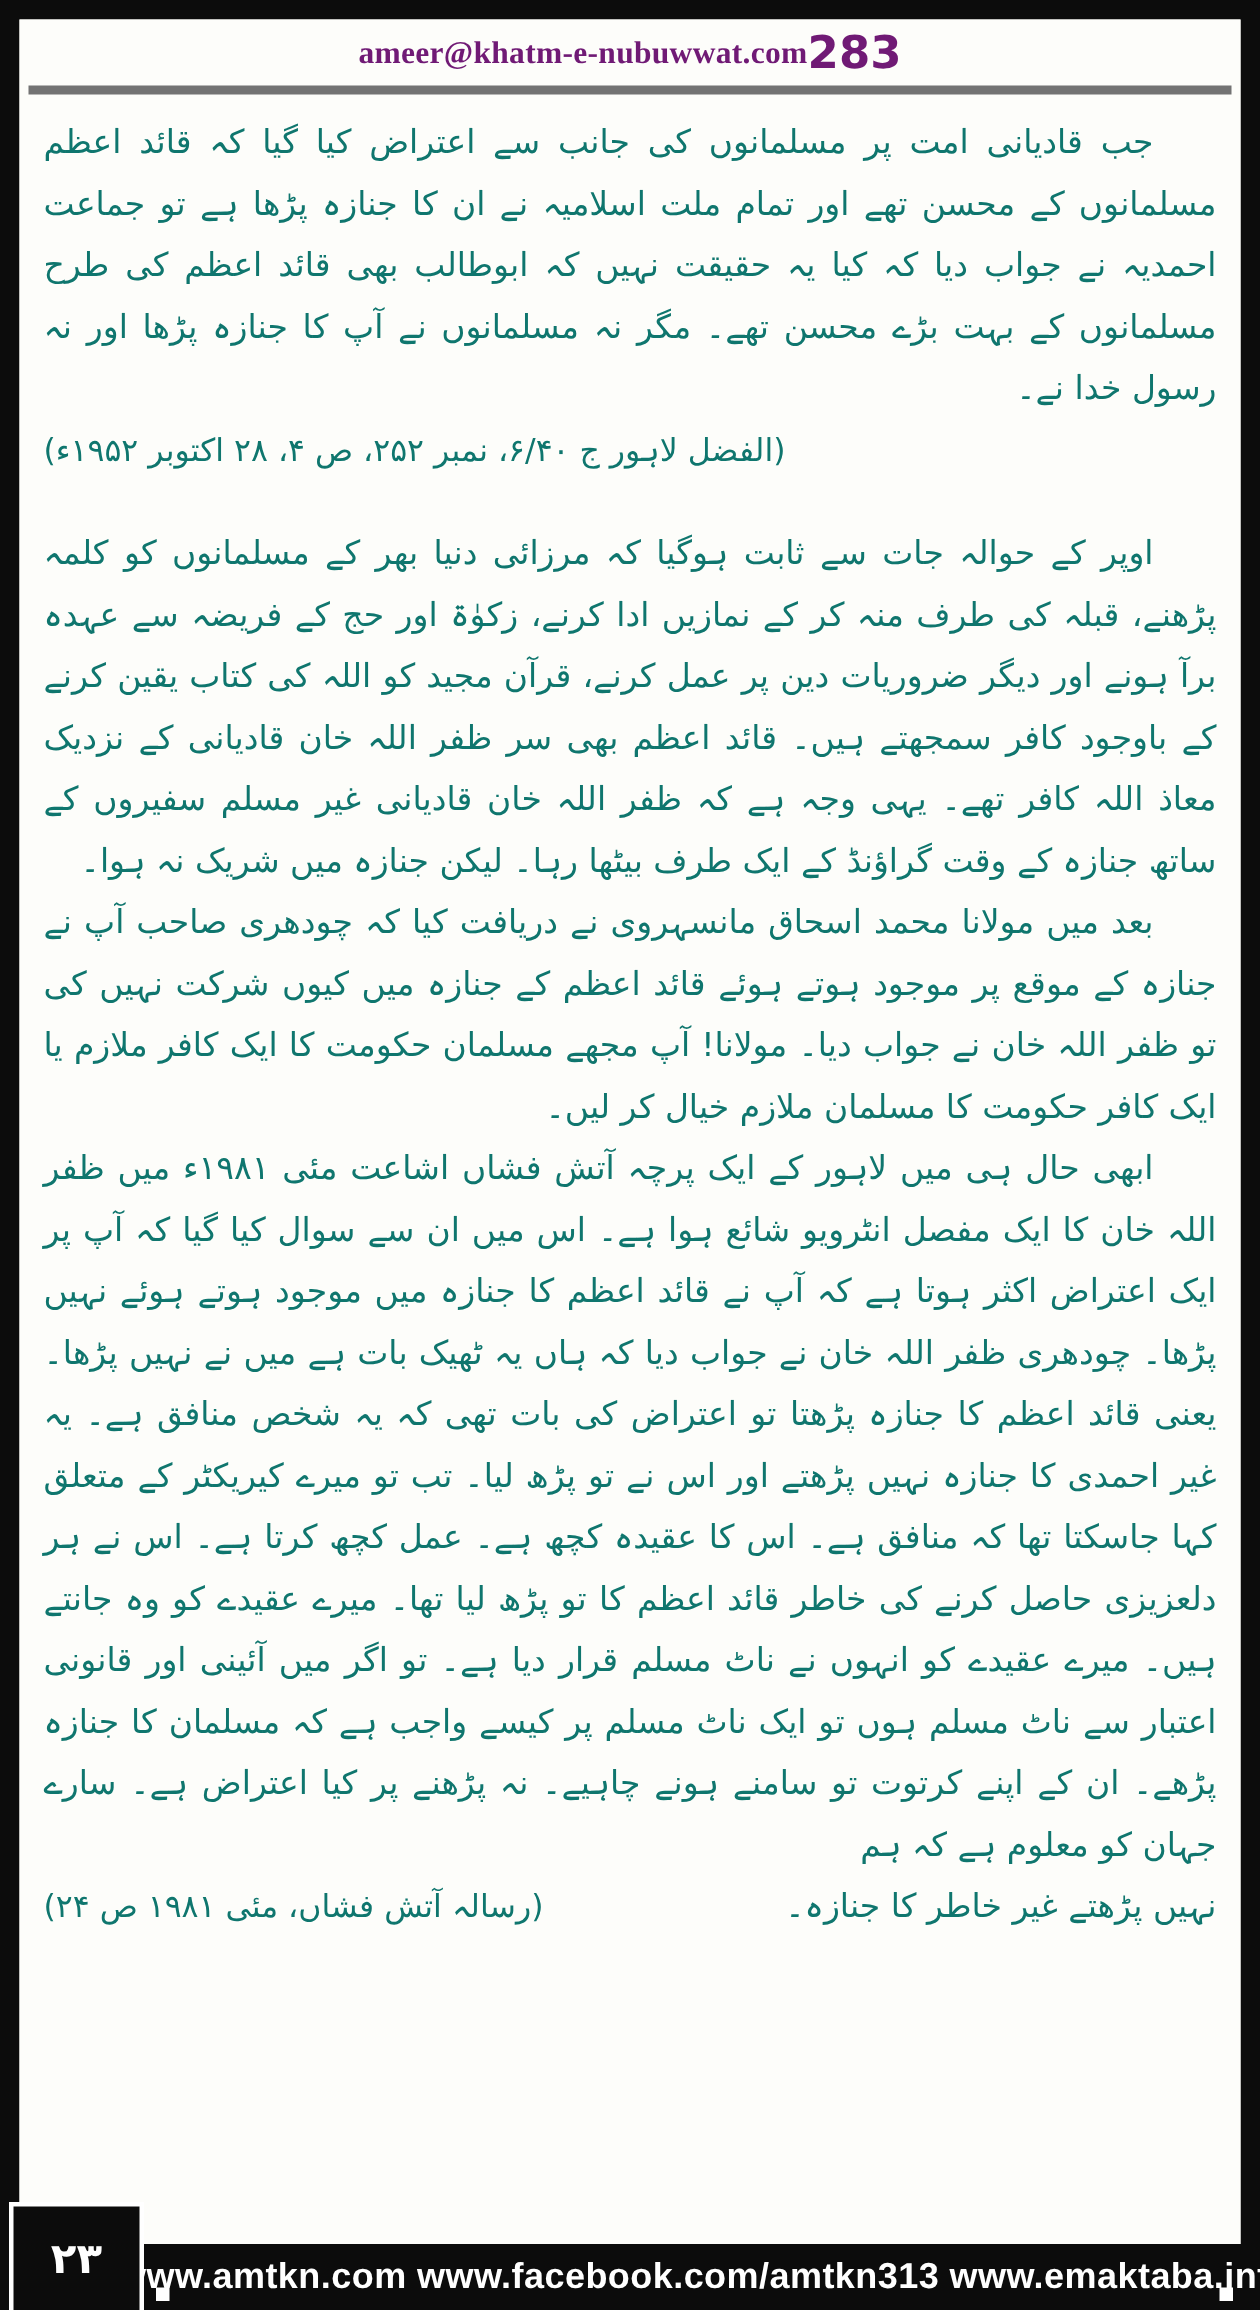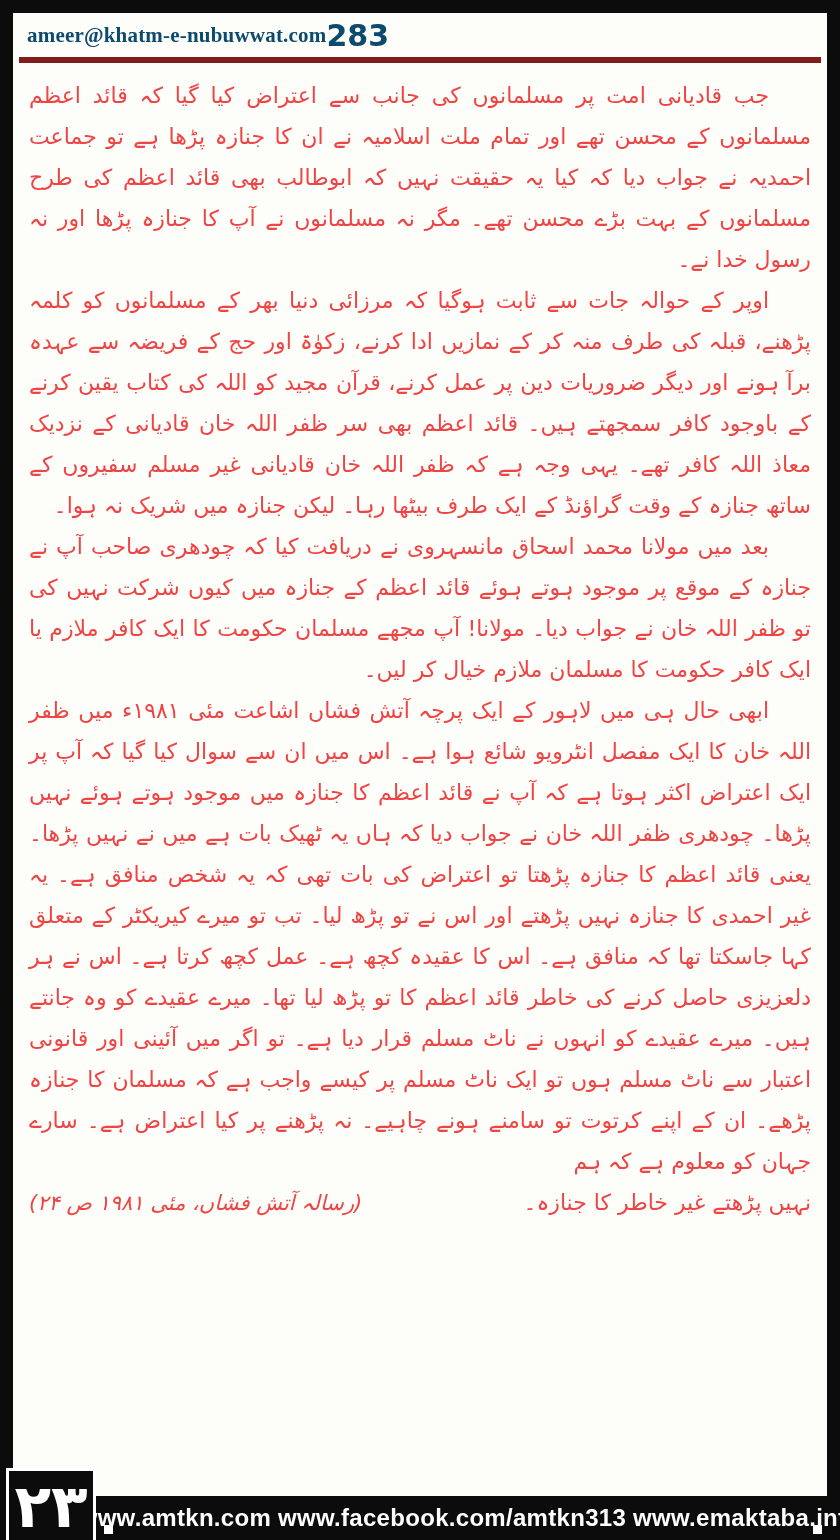--- a/index.html
+++ b/index.html
@@ -21,26 +21,26 @@
 
   .content {
     position:absolute;
     top:13px; left:13px; right:13px; bottom:44px;
     background:#fdfdfa;
     padding:0 6px;
   }
 
   header {
     display:flex;
-    justify-content:flex-start;
+    justify-content:center;
     align-items:center;
     height:50px;
     padding:0 8px;
-    border-bottom:6px solid #7f1d1d;
-    color:#0c4a6e;
+    border-bottom:6px solid #737373;
+    color:#701a75;
   }
   .hdr-email {
     font-family:"Liberation Serif", serif;
     font-weight:bold;
     font-size:21px;
     letter-spacing:0.2px;
   }
   .hdr-pagenum {
     font-size:30px;
     font-weight:bold;
@@ -48,39 +48,38 @@
   }
   .hdr-title {
     font-size:20px;
     font-weight:bold;
     direction:rtl;
   }
 
   main {
     direction:rtl;
     text-align:justify;
-    color:#ef4444;
+    color:#0f766e;
     font-size:22px;
     line-height:41px;
     padding:12px 10px 0 10px;
   }
   .para { text-indent:42px; }
   .citation {
     text-align:left;
     font-size:21px;
     margin-bottom:28px;
   }
   .last-line {
     display:flex;
     justify-content:space-between;
     align-items:baseline;
   }
   .last-line .citation2 {
     font-size:21px;
-    font-style:italic;
   }
 
   footer {
     position:absolute;
     left:0; right:0; bottom:0;
     height:44px;
     background:#0c0c0c;
     display:flex;
     align-items:center;
     justify-content:center;
@@ -98,21 +97,21 @@
     position:absolute;
     left:6px; bottom:0;
     width:90px; height:72px;
     background:#0c0c0c;
     border:3px solid #ffffff;
     border-bottom:none;
     color:#ffffff;
     display:flex;
     align-items:center;
     justify-content:center;
-    font-size:60px;
+    font-size:28px;
     font-weight:bold;
     z-index:3;
     direction:rtl;
   }
   .notch {
     position:absolute;
     width:9px; height:9px;
     background:#ffffff;
     bottom:6px;
     z-index:2;
@@ -131,20 +130,21 @@
 
   <div class="content">
 
     <header>
       <span class="hdr-email">ameer@khatm-e-nubuwwat.com</span>
       <span class="hdr-pagenum">283</span>
     </header>
 
     <main dir="rtl">
       <p class="para">جب قادیانی امت پر مسلمانوں کی جانب سے اعتراض کیا گیا کہ قائد اعظم مسلمانوں کے محسن تھے اور تمام ملت اسلامیہ نے ان کا جنازہ پڑھا ہے تو جماعت احمدیہ نے جواب دیا کہ کیا یہ حقیقت نہیں کہ ابوطالب بھی قائد اعظم کی طرح مسلمانوں کے بہت بڑے محسن تھے۔ مگر نہ مسلمانوں نے آپ کا جنازہ پڑھا اور نہ رسول خدا نے۔</p>
+      <p class="citation">(الفضل لاہور ج ۶/۴۰، نمبر ۲۵۲، ص ۴، ۲۸ اکتوبر ۱۹۵۲ء)</p>
       <p class="para">اوپر کے حوالہ جات سے ثابت ہوگیا کہ مرزائی دنیا بھر کے مسلمانوں کو کلمہ پڑھنے، قبلہ کی طرف منہ کر کے نمازیں ادا کرنے، زکوٰۃ اور حج کے فریضہ سے عہدہ برآ ہونے اور دیگر ضروریات دین پر عمل کرنے، قرآن مجید کو اللہ کی کتاب یقین کرنے کے باوجود کافر سمجھتے ہیں۔ قائد اعظم بھی سر ظفر اللہ خان قادیانی کے نزدیک معاذ اللہ کافر تھے۔ یہی وجہ ہے کہ ظفر اللہ خان قادیانی غیر مسلم سفیروں کے ساتھ جنازہ کے وقت گراؤنڈ کے ایک طرف بیٹھا رہا۔ لیکن جنازہ میں شریک نہ ہوا۔</p>
       <p class="para">بعد میں مولانا محمد اسحاق مانسہروی نے دریافت کیا کہ چودھری صاحب آپ نے جنازہ کے موقع پر موجود ہوتے ہوئے قائد اعظم کے جنازہ میں کیوں شرکت نہیں کی تو ظفر اللہ خان نے جواب دیا۔ مولانا! آپ مجھے مسلمان حکومت کا ایک کافر ملازم یا ایک کافر حکومت کا مسلمان ملازم خیال کر لیں۔</p>
       <p class="para">ابھی حال ہی میں لاہور کے ایک پرچہ آتش فشاں اشاعت مئی ۱۹۸۱ء میں ظفر اللہ خان کا ایک مفصل انٹرویو شائع ہوا ہے۔ اس میں ان سے سوال کیا گیا کہ آپ پر ایک اعتراض اکثر ہوتا ہے کہ آپ نے قائد اعظم کا جنازہ میں موجود ہوتے ہوئے نہیں پڑھا۔ چودھری ظفر اللہ خان نے جواب دیا کہ ہاں یہ ٹھیک بات ہے میں نے نہیں پڑھا۔ یعنی قائد اعظم کا جنازہ پڑھتا تو اعتراض کی بات تھی کہ یہ شخص منافق ہے۔ یہ غیر احمدی کا جنازہ نہیں پڑھتے اور اس نے تو پڑھ لیا۔ تب تو میرے کیریکٹر کے متعلق کہا جاسکتا تھا کہ منافق ہے۔ اس کا عقیدہ کچھ ہے۔ عمل کچھ کرتا ہے۔ اس نے ہر دلعزیزی حاصل کرنے کی خاطر قائد اعظم کا تو پڑھ لیا تھا۔ میرے عقیدے کو وہ جانتے ہیں۔ میرے عقیدے کو انہوں نے ناٹ مسلم قرار دیا ہے۔ تو اگر میں آئینی اور قانونی اعتبار سے ناٹ مسلم ہوں تو ایک ناٹ مسلم پر کیسے واجب ہے کہ مسلمان کا جنازہ پڑھے۔ ان کے اپنے کرتوت تو سامنے ہونے چاہیے۔ نہ پڑھنے پر کیا اعتراض ہے۔ سارے جہان کو معلوم ہے کہ ہم</p>
       <div class="last-line">
         <span>نہیں پڑھتے غیر خاطر کا جنازہ۔</span>
         <span class="citation2">(رسالہ آتش فشاں، مئی ۱۹۸۱ ص ۲۴)</span>
       </div>
     </main>
 
   </div>

